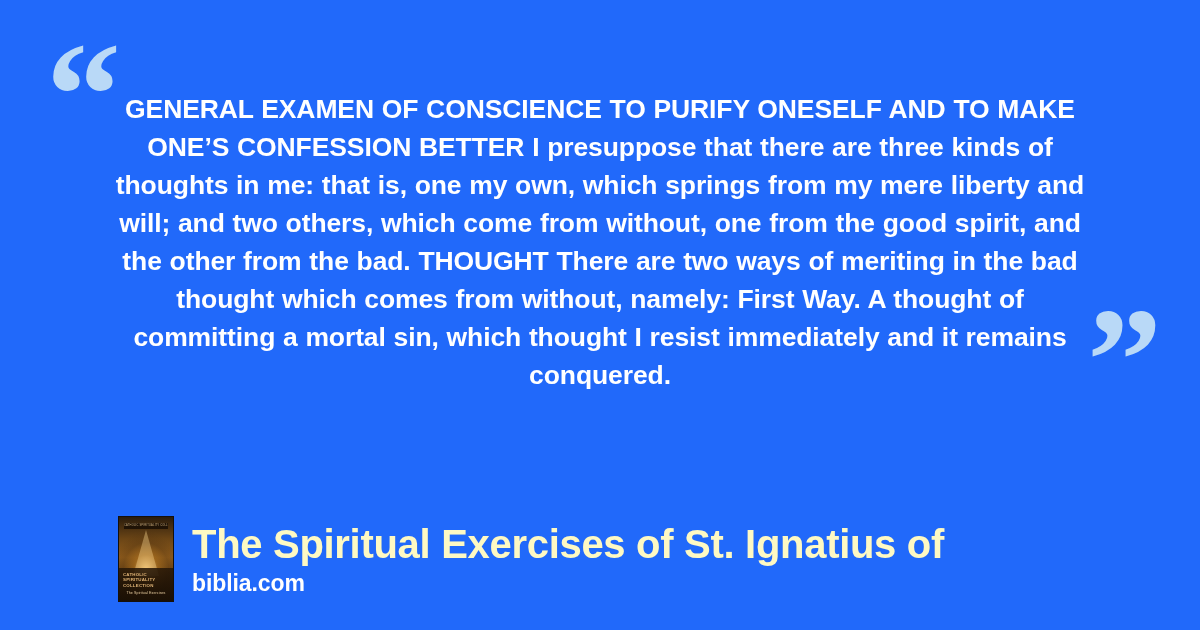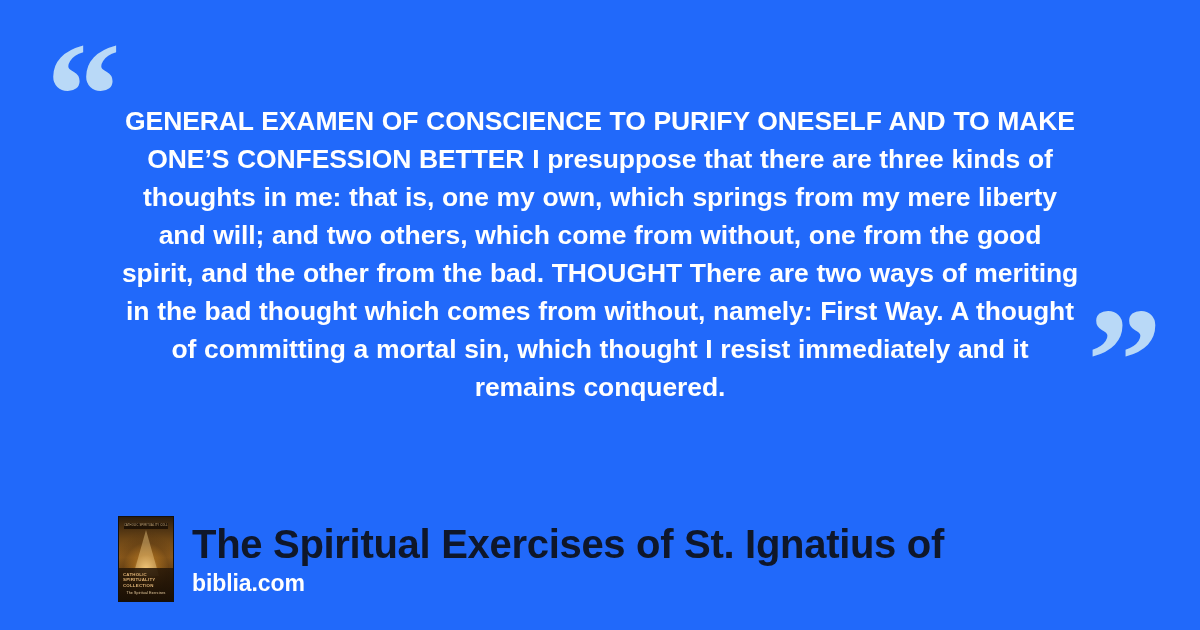--- a/index.html
+++ b/index.html
@@ -46,21 +46,21 @@
 
   
   .quote-block {
     position: absolute;
     left: 104px;
     top: 86px;
     width: 992px;
     text-align: center;
   }
   .quote-text {
-    margin: 16px;
+    margin: 4px;
     color: #ffffff;
     font-family: "Liberation Sans", sans-serif;
     font-weight: 700;
     font-size: 26.5px;
     line-height: 38px;
     letter-spacing: -0.1px;
     text-align: center;
     word-spacing: 0.5px;
   }
 
@@ -145,21 +145,21 @@
     text-align: center;
     letter-spacing: 0.1px;
   }
 
   .footer-text {
     display: flex;
     flex-direction: column;
     justify-content: center;
   }
   .book-title {
-    color: #0f172a;
+    color: #fef9c3;
     font-family: "Liberation Sans", sans-serif;
     font-weight: 700;
     font-size: 40px;
     line-height: 46px;
     letter-spacing: -0.3px;
     white-space: nowrap;
   }
   .site-name {
     margin-top: 2px;
     color: #ffffff;

